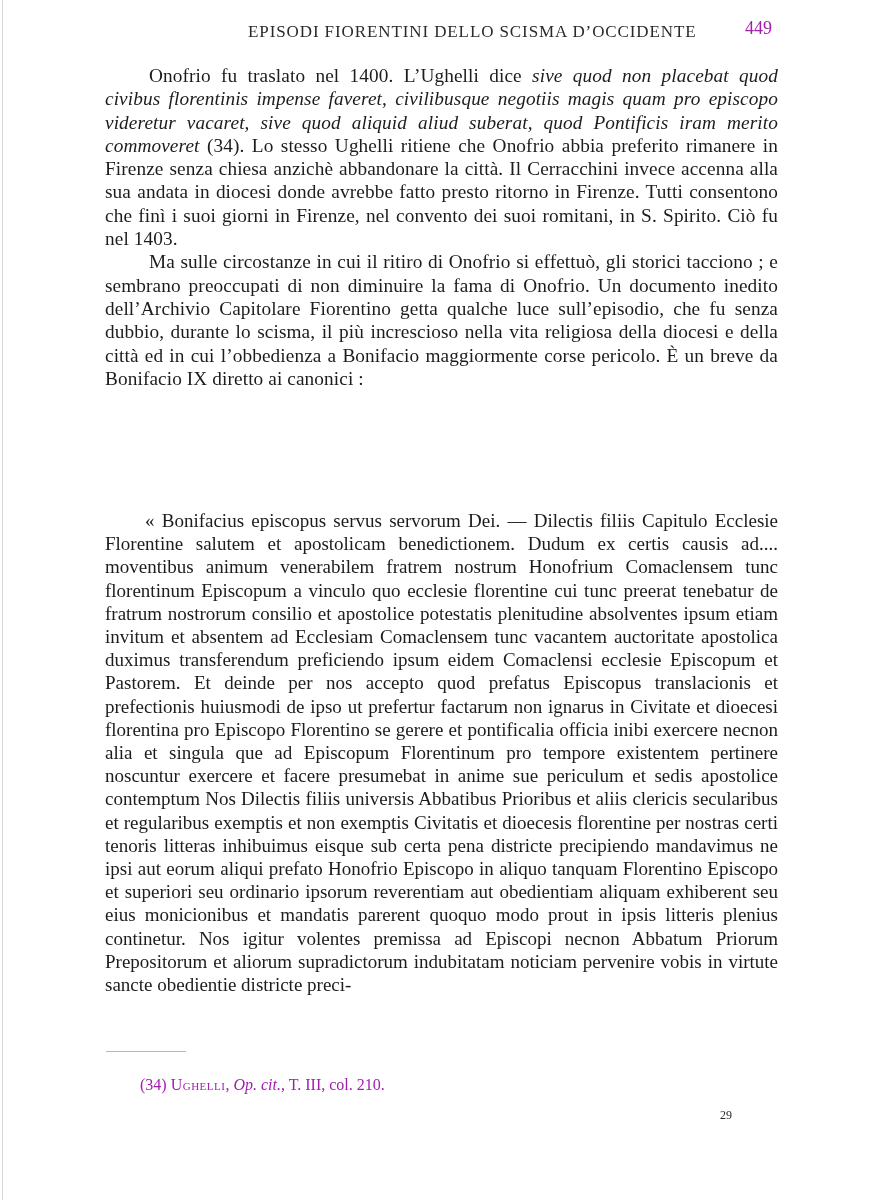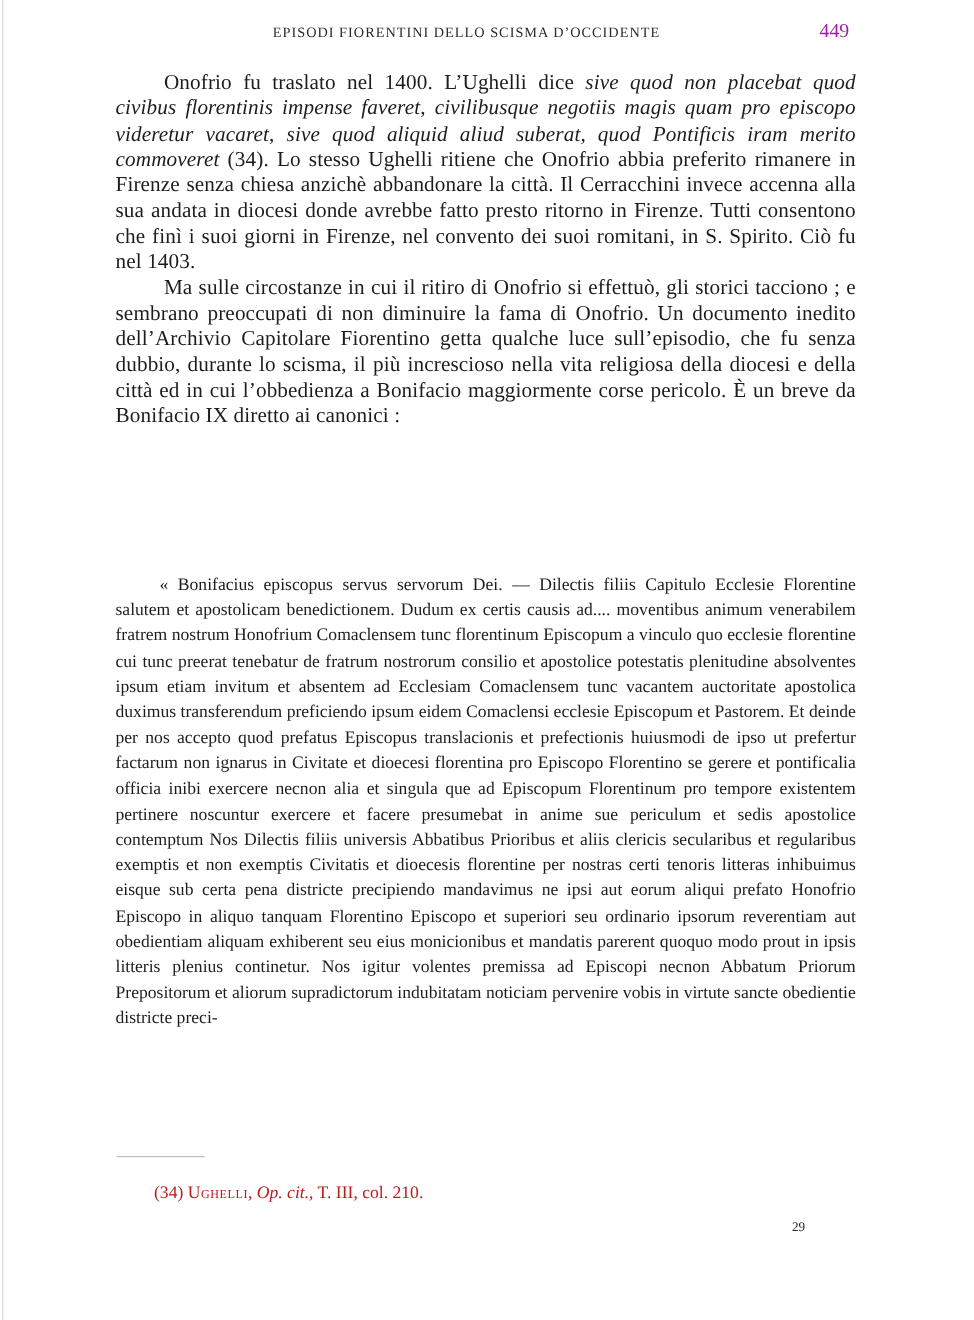--- a/index.html
+++ b/index.html
@@ -20,21 +20,21 @@
       left: 2px;
       top: 0;
       width: 1px;
       height: 1200px;
       background: #d8d8d8;
     }
     .running-head {
       position: absolute;
       top: 22px;
       left: 248px;
-      font-size: 13px;
+      font-size: 17px;
       letter-spacing: 0.9px;
       color: #2a2a2a;
       white-space: nowrap;
     }
     .page-number {
       position: absolute;
       top: 18px;
       left: 745px;
       font-size: 18px;
       color: #a21caf;
@@ -52,43 +52,43 @@
     .para {
       margin: 0;
       text-indent: 44px;
     }
     .para.first {
       text-indent: 44px;
     }
     .quote {
       position: absolute;
       left: 105px;
-      top: 520px;
+      top: 509px;
       width: 673px;
-      font-size: 16px;
+      font-size: 19px;
       line-height: 23.2px;
       text-align: justify;
       margin: 0;
       text-indent: 40px;
     }
     i { font-style: italic; }
     .footnote-rule {
       position: absolute;
       left: 106px;
       top: 1051px;
       width: 80px;
       height: 1px;
       background: #b8b8b8;
     }
     .footnote {
       position: absolute;
       left: 140px;
       top: 1076px;
       font-size: 16px;
-      color: #b91c1c;
+      color: #a21caf;
       white-space: nowrap;
     }
     .smallcaps {
       font-variant: small-caps;
       letter-spacing: 0.5px;
     }
     .signature {
       position: absolute;
       left: 720px;
       top: 1108px;

